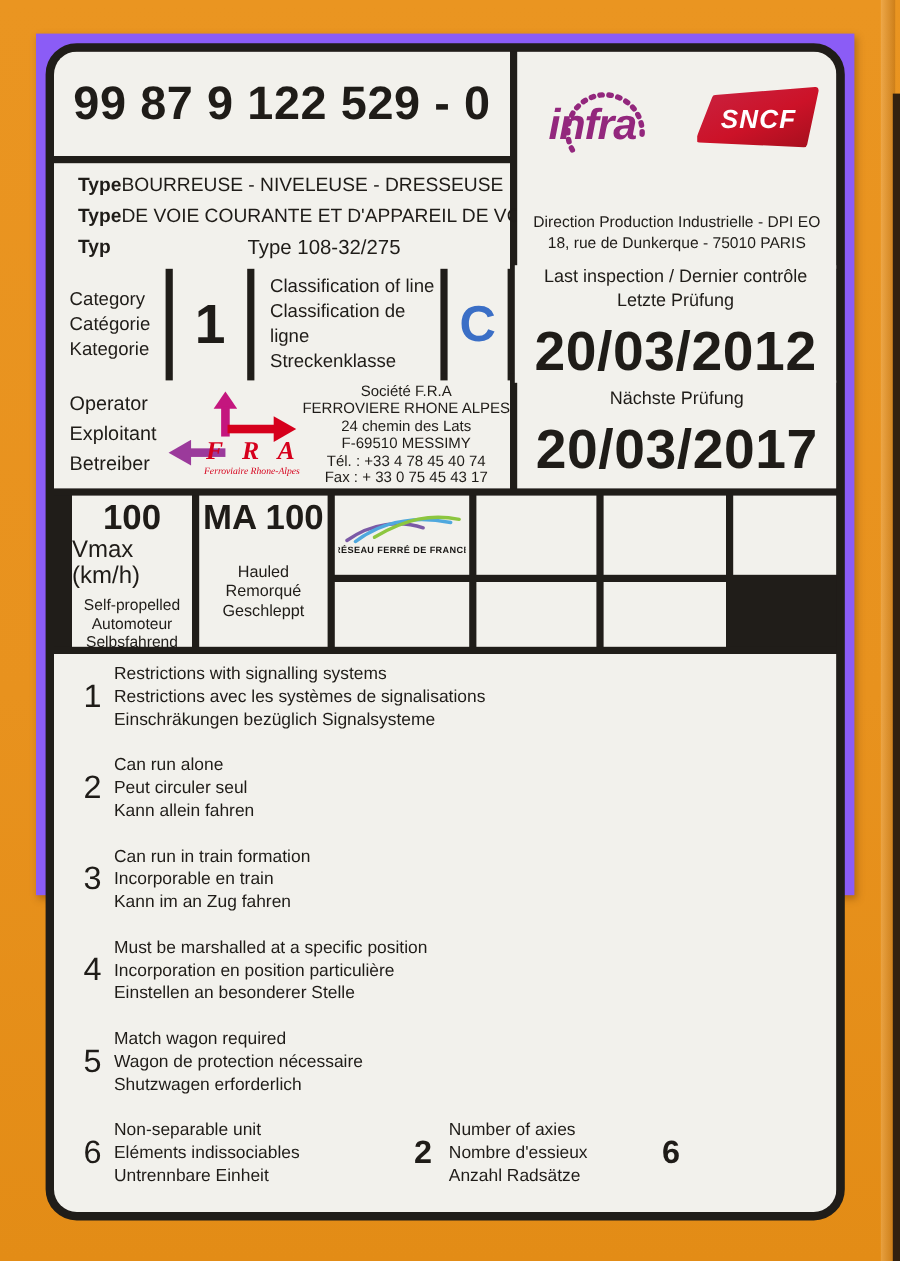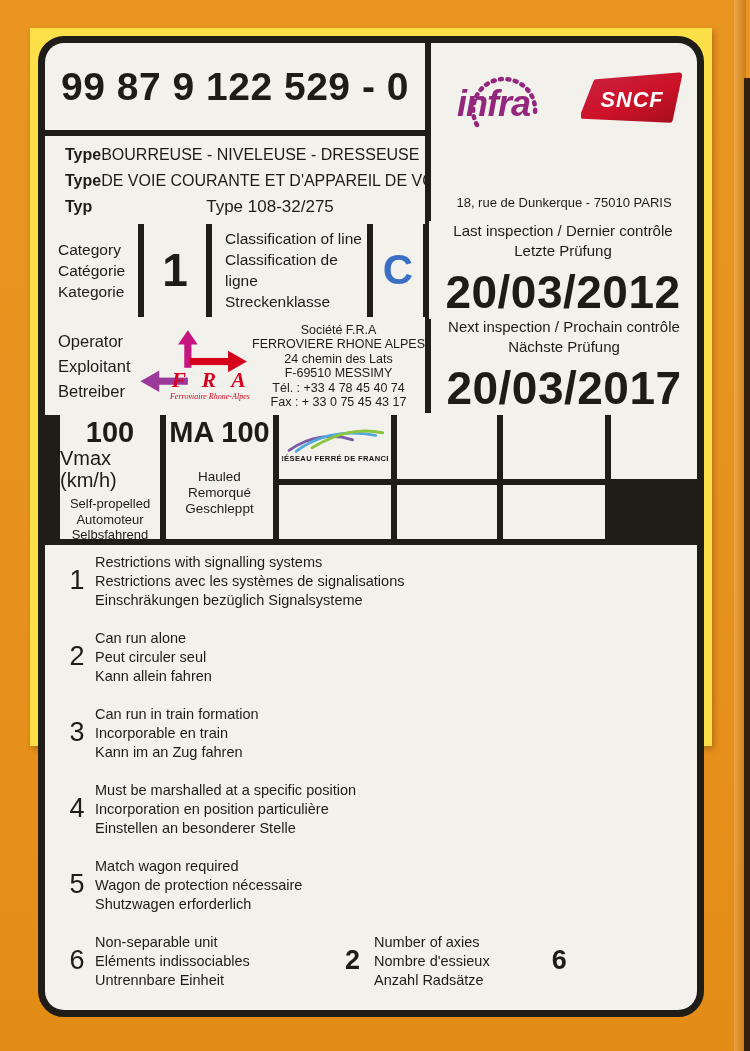--- a/index.html
+++ b/index.html
@@ -10,21 +10,21 @@
     background: linear-gradient(180deg, #EA9521 0%, #E8921E 55%, #E38C16 100%);
     overflow: hidden;
     color: #1F1C18;
   }
   .edge-shade { position:absolute; top:0; right:4px; width:12px; height:100%;
     background: linear-gradient(90deg, rgba(255,255,255,0.18), rgba(120,60,0,0.25)); }
   .edge-dark { position:absolute; top:78px; right:0; width:6px; height:973px; background:#33210F; }
 
   .plate {
     position:absolute; left:30px; top:28px; width:682px; height:718px;
-    background:#fde047; box-shadow: 2px 3px 6px rgba(80,40,0,.35);
+    background:#8b5cf6; box-shadow: 2px 3px 6px rgba(80,40,0,.35);
   }
   .frame {
     position:absolute; left:8px; top:8px; width:666px; height:981px;
     background:#201D19; border:7px solid #201D19; border-radius:26px;
     overflow:hidden; display:flex; flex-direction:column; gap:6px;
   }
   .band { flex-shrink:0; display:grid; gap:6px; background:#201D19; }
   .cell { background:#F2F1EC; position:relative; }
 
   
@@ -130,20 +130,21 @@
                 <stop offset="0" stop-color="#C92240"></stop>
                 <stop offset="0.55" stop-color="#CC1228"></stop>
                 <stop offset="1" stop-color="#A80F1E"></stop>
               </linearGradient>
             </defs>
             <polygon points="16,10 104,3 94,50 2,46" fill="url(#sncfg)" stroke="url(#sncfg)" stroke-width="6" stroke-linejoin="round"></polygon>
             <text x="54" y="36" text-anchor="middle" font-family="Liberation Sans, sans-serif" font-size="23" font-weight="bold" font-style="italic" letter-spacing="1" fill="#FFFFFF">SNCF</text>
           </svg>
         </div>
         <div class="direction">
+          <div>Direction Production Industrielle - DPI EO</div>
           <div>18, rue de Dunkerque - 75010 PARIS</div>
         </div>
       </div>
     </div>
 
     <div class="band b2">
       <div class="cell tri-label">
         <div>Category</div>
         <div>Catégorie</div>
         <div>Kategorie</div>
@@ -182,21 +183,20 @@
         <div class="op-address">
           <div>Société F.R.A</div>
           <div>FERROVIERE RHONE ALPES</div>
           <div>24 chemin des Lats</div>
           <div>F-69510 MESSIMY</div>
           <div>Tél. : +33 4 78 45 40 74</div>
           <div>Fax : + 33 0 75 45 43 17</div>
         </div>
       </div>
       <div class="cell inspection">
-        <div class="insp-title">Next inspection / Prochain contrôle</div>
         <div class="insp-sub">Nächste Prüfung</div>
         <div class="insp-date">20/03/2017</div>
       </div>
     </div>
 
     <div class="band b4">
       <div class="cell span2 cell-vmax">
         <div class="vmax-big">100</div>
         <div class="vmax-unit">Vmax (km/h)</div>
         <div class="vmax-small">

